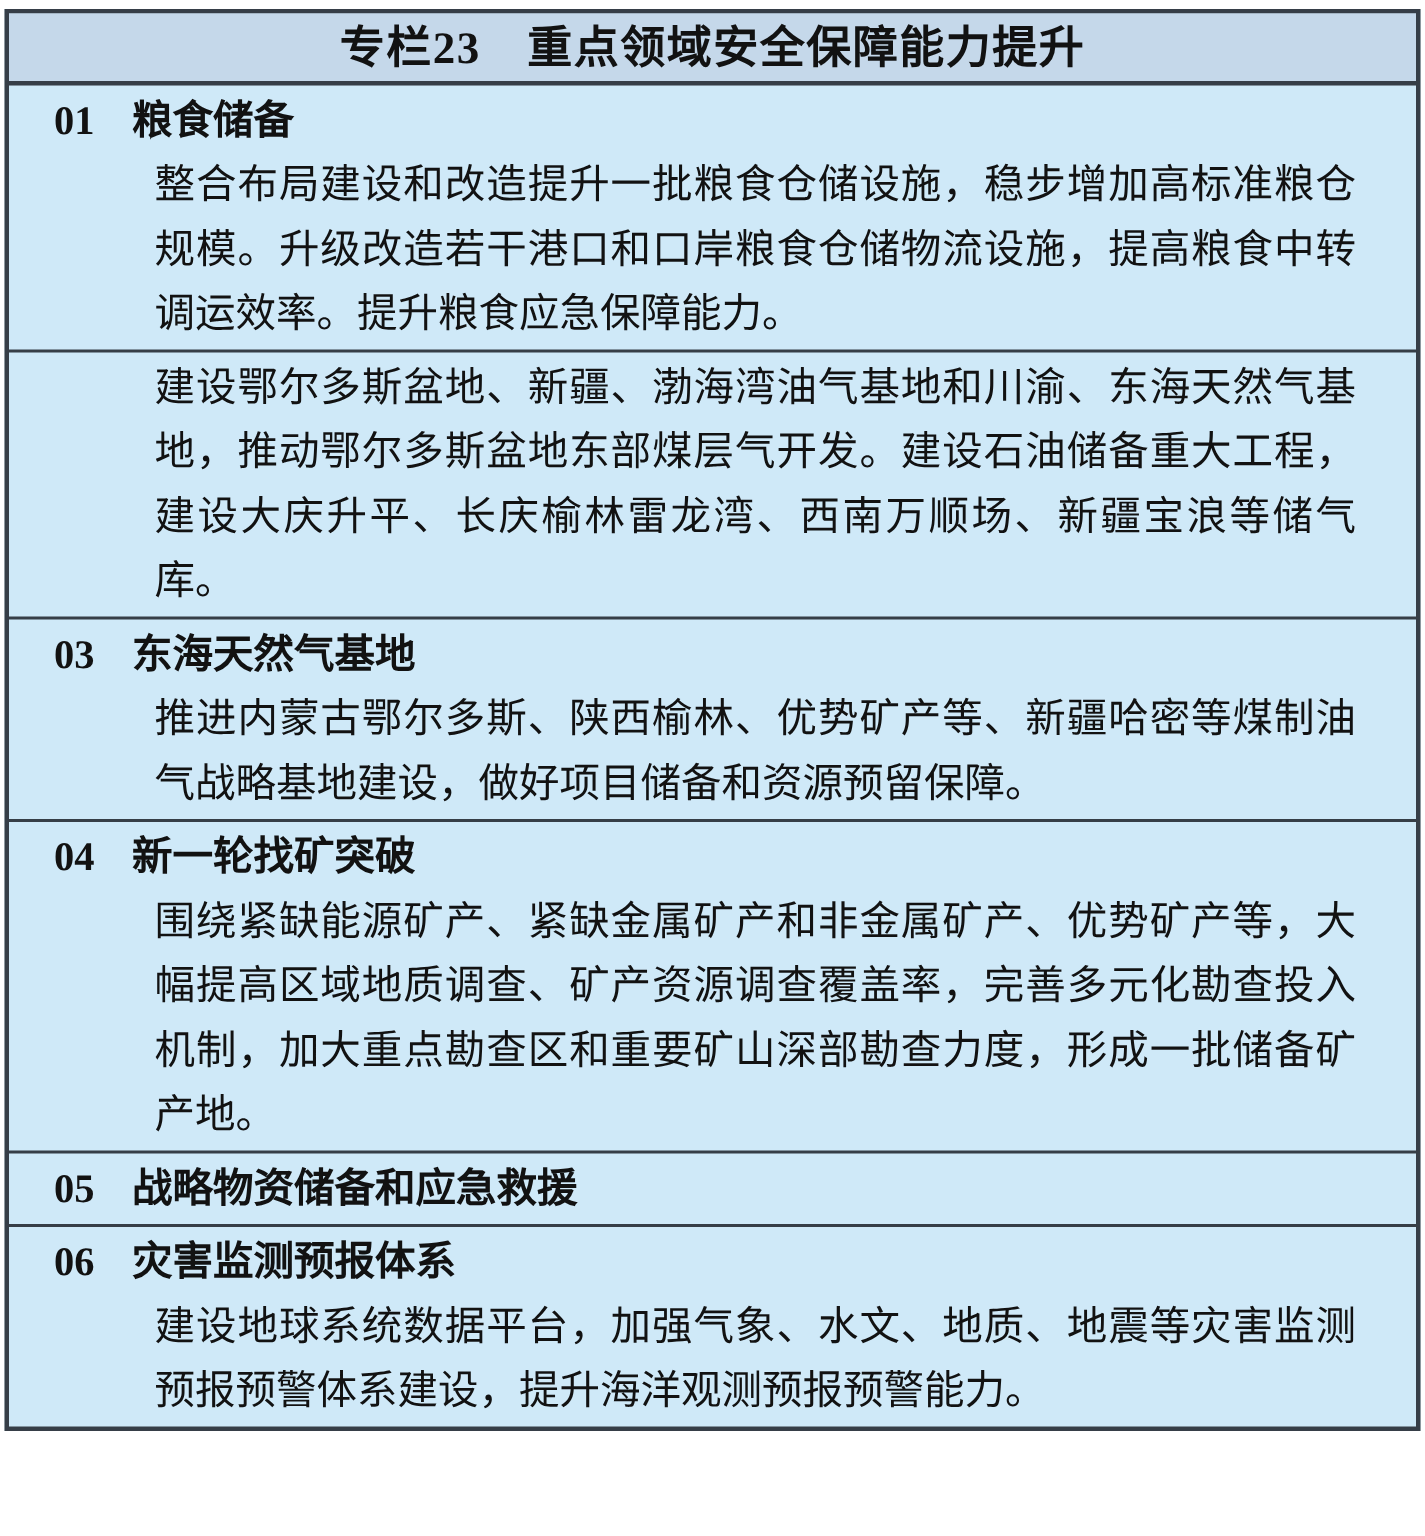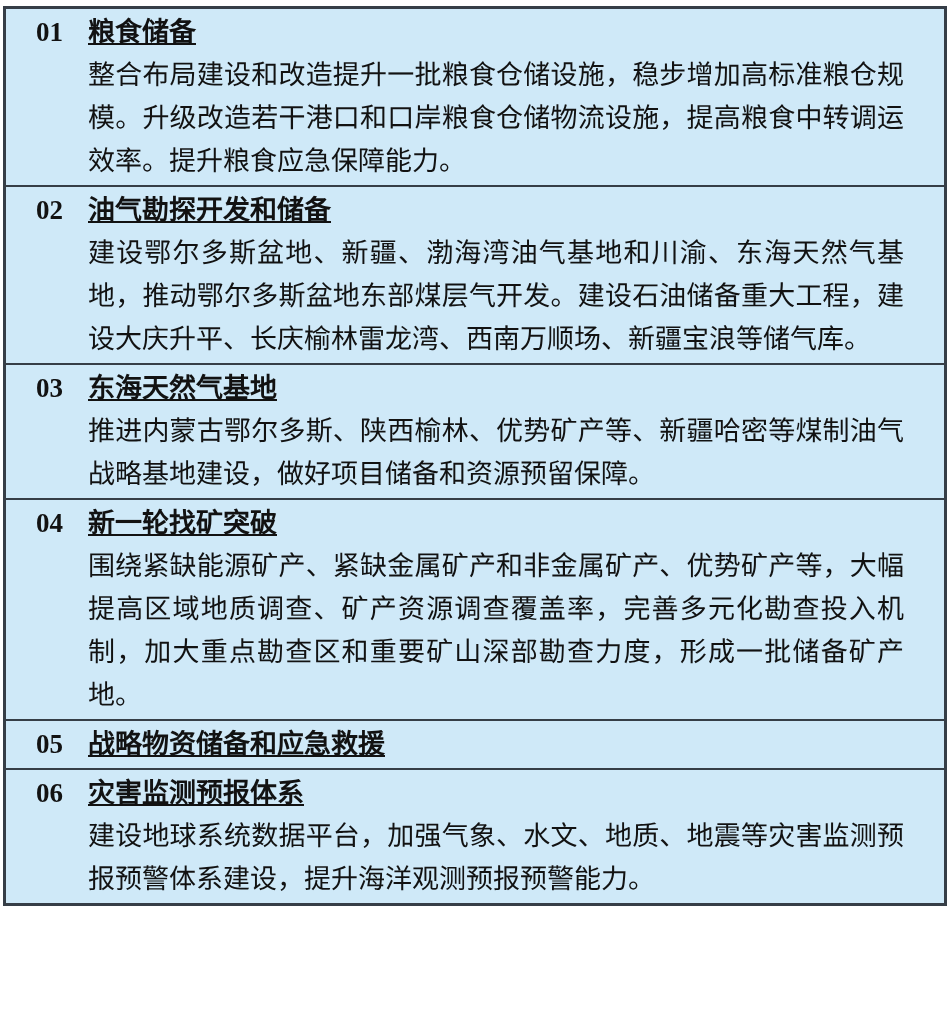--- a/index.html
+++ b/index.html
@@ -34,50 +34,49 @@
   .section{
     padding:2px 40px 2px 30px;
     font-size:27px;
     line-height:43px;
   }
   .section + .section{
     border-top:2px solid var(--border);
   }
   .section-title-row{
     font-weight:bold;
-    text-decoration:underline;
   }
   .section-number{
     display:inline-block;
     width:52px;
     font-weight:bold;
   }
   .section-body{
-    margin-left:52px;
+    margin-left:67px;
     text-align:justify;
     text-justify:inter-character;
   }
 </style>
 </head>
 <body>
 
 <div class="panel">
 
+  <div class="panel-header">
+    <span>专栏23　重点领域安全保障能力提升</span>
+  </div>
 
   <div class="section">
     <div class="section-title-row">
       <span class="section-number">01</span><span>粮食储备</span>
     </div>
     <div class="section-body">整合布局建设和改造提升一批粮食仓储设施，稳步增加高标准粮仓规模。升级改造若干港口和口岸粮食仓储物流设施，提高粮食中转调运效率。提升粮食应急保障能力。</div>
   </div>
 
   <div class="section">
-    <div class="section-title-row">
-      <span class="section-number">02</span><span>油气勘探开发和储备</span>
-    </div>
     <div class="section-body">建设鄂尔多斯盆地、新疆、渤海湾油气基地和川渝、东海天然气基地，推动鄂尔多斯盆地东部煤层气开发。建设石油储备重大工程，建设大庆升平、长庆榆林雷龙湾、西南万顺场、新疆宝浪等储气库。</div>
   </div>
 
   <div class="section">
     <div class="section-title-row">
       <span class="section-number">03</span><span>东海天然气基地</span>
     </div>
     <div class="section-body">推进内蒙古鄂尔多斯、陕西榆林、优势矿产等、新疆哈密等煤制油气战略基地建设，做好项目储备和资源预留保障。</div>
   </div>
 

